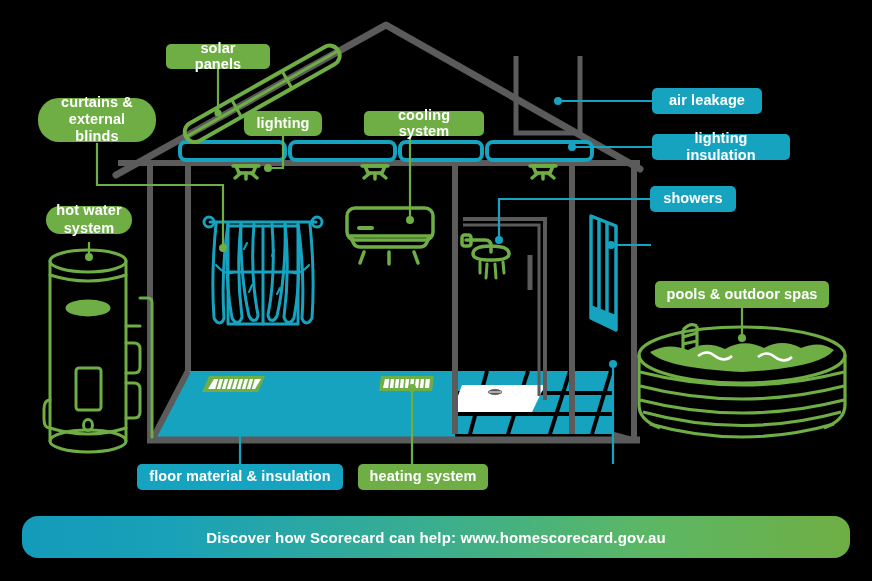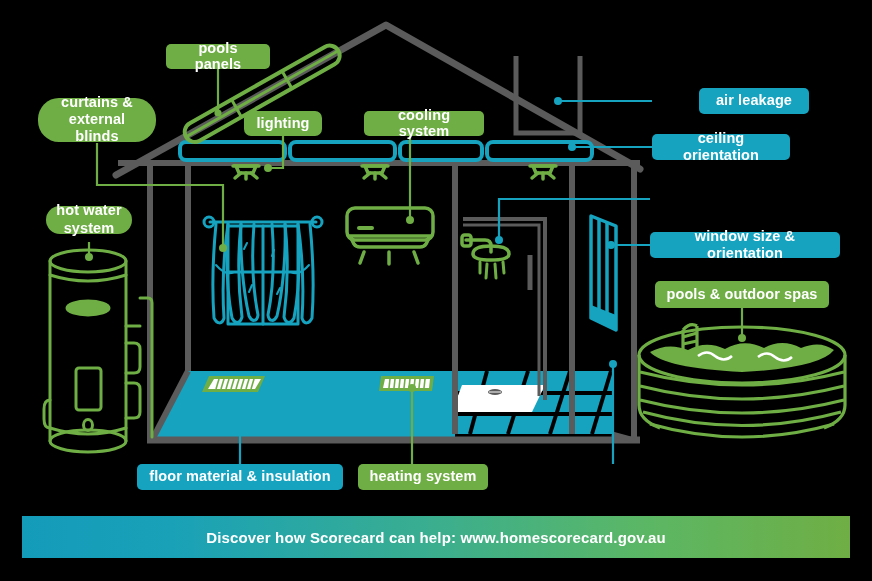--- a/index.html
+++ b/index.html
@@ -28,21 +28,21 @@
     user-select:none;
   }
   .chip.green{background:#6FAE44;}
   .chip.teal{background:#16A3C0;}
   .chip.two-line{line-height:1.18;border-radius:21px;}
 
   
   #banner{
     position:absolute;
     left:22px;top:516px;width:828px;height:42px;
-    border-radius:0;
+    border-radius:16px;
     background:linear-gradient(90deg,#139BBA 0%,#19A1B8 18%,#3BAE8E 50%,#5BB765 75%,#6FAE44 100%);
     display:flex;align-items:center;justify-content:center;
     color:#fff;font-size:15px;font-weight:700;letter-spacing:.15px;
   }
 </style>
 </head>
 <body>
 
 <div id="stage">
 
@@ -310,38 +310,38 @@
       <circle cx="611" cy="245" r="4" fill="#16A3C0" stroke="none"></circle>
 
       <path d="M240,464 L240,415"></path>
       <circle cx="240" cy="415" r="4" fill="#16A3C0" stroke="none"></circle>
 
       <path d="M613,464 L613,364"></path>
       <circle cx="613" cy="364" r="4" fill="#16A3C0" stroke="none"></circle>
     </g>
   </svg>
 
-  <div class="chip green" style="left:166px;top:44px;width:104px;height:25px;">pools panels</div>
+  <div class="chip green" style="left:166px;top:44px;width:104px;height:25px;">solar panels</div>
 
   <div class="chip green two-line" style="left:38px;top:98px;width:118px;height:44px;">curtains &amp;
 external blinds</div>
 
   <div class="chip green" style="left:244px;top:111px;width:78px;height:25px;border-radius:7px;">lighting</div>
 
   <div class="chip green" style="left:364px;top:111px;width:120px;height:25px;">cooling system</div>
 
   <div class="chip green two-line" style="left:46px;top:206px;width:86px;height:28px;">hot water
 system</div>
 
-  <div class="chip teal" style="left:652px;top:88px;width:110px;height:26px;margin-left:47px;">air leakage</div>
-
-  <div class="chip teal" style="left:652px;top:134px;width:138px;height:26px;">ceiling orientation</div>
-
-
-  <div class="chip teal" style="left:650px;top:232px;width:190px;height:26px;">window size &amp; orientation</div>
+  <div class="chip teal" style="left:652px;top:88px;width:110px;height:26px;">air leakage</div>
+
+  <div class="chip teal" style="left:652px;top:134px;width:138px;height:26px;">lighting insulation</div>
+
+  <div class="chip teal" style="left:650px;top:186px;width:86px;height:26px;">showers</div>
+
 
   <div class="chip green" style="left:655px;top:281px;width:174px;height:27px;">pools &amp; outdoor spas</div>
 
   <div class="chip teal" style="left:137px;top:464px;width:206px;height:26px;">floor material &amp; insulation</div>
 
   <div class="chip green" style="left:358px;top:464px;width:130px;height:26px;">heating system</div>
 
 
   <div id="banner">
     <span>Discover how Scorecard can help: www.homescorecard.gov.au</span>

